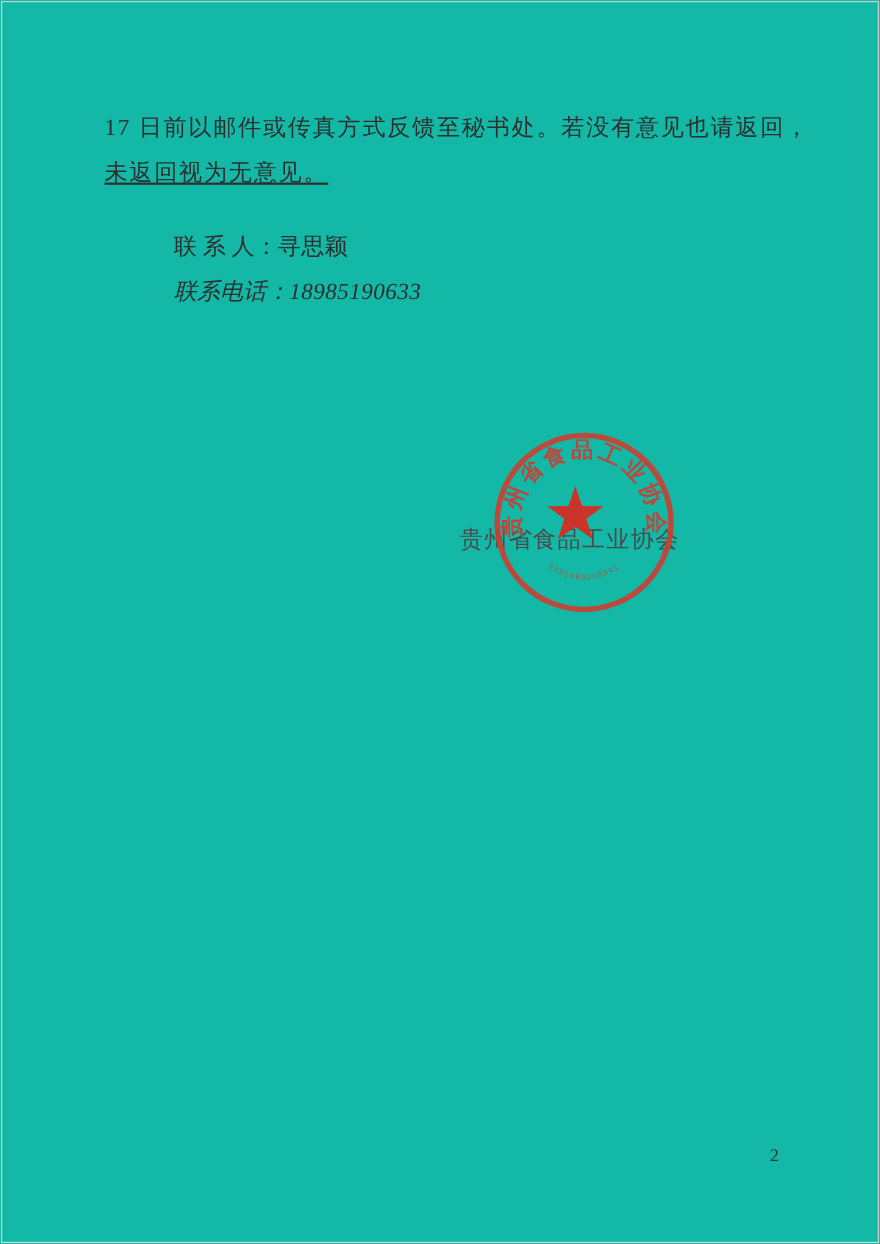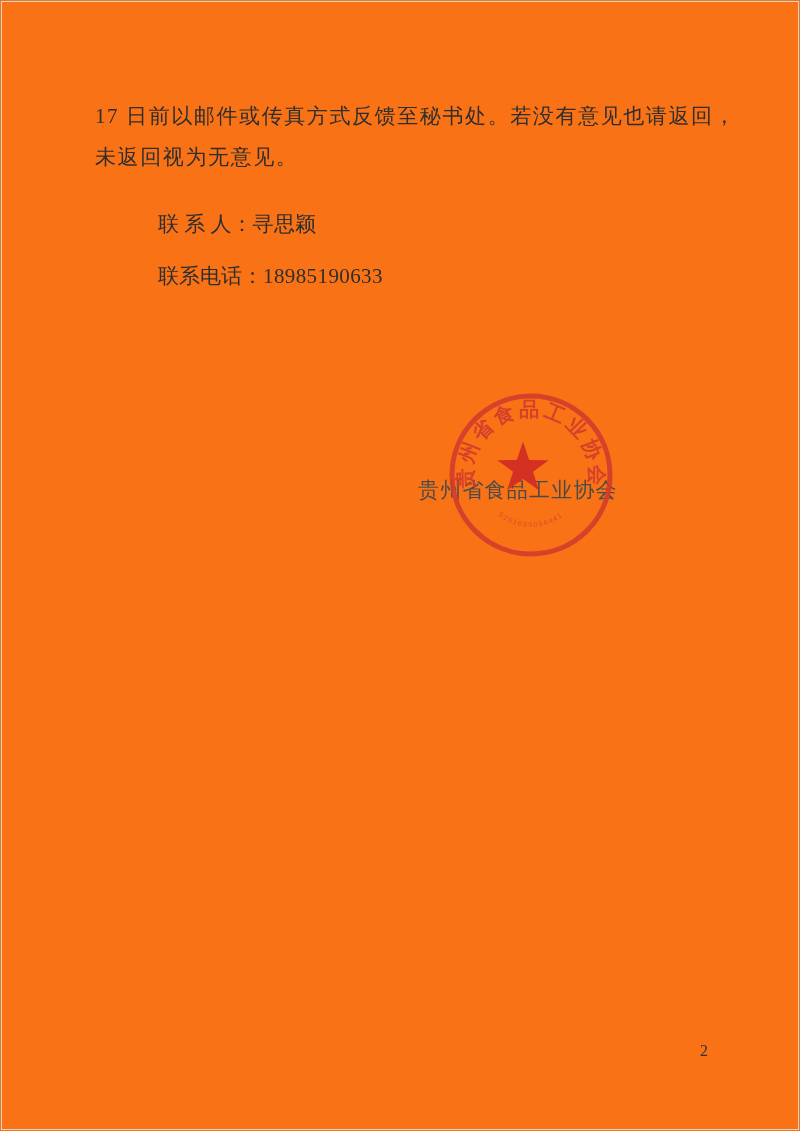--- a/index.html
+++ b/index.html
@@ -4,21 +4,21 @@
 <style>
   html, body {
     margin: 0;
     padding: 0;
     background: #ffffff;
   }
   .page {
     position: relative;
     width: 800px;
     height: 1131px;
-    background: #f97316;
+    background: #14b8a6;
     overflow: hidden;
     font-family: "Liberation Serif", "DejaVu Serif", serif;
     color: #2e2e2e;
   }
   .page-frame {
     position: absolute;
     inset: 1px;
     border: 1px solid #d7d7d7;
     pointer-events: none;
   }
@@ -95,26 +95,26 @@
     color: #333333;
   }
 </style>
 </head>
 <body>
 
 <div class="page">
   <div class="page-frame"></div>
 
   <div class="textline para-line" style="left:95px; top:104px;">17 日前以邮件或传真方式反馈至秘书处。若没有意见也请返回，</div>
-  <div class="textline para-line" style="left:95px; top:145px;">未返回视为无意见。</div>
+  <div class="textline para-line" style="left:95px; top:145px;text-decoration:underline;">未返回视为无意见。</div>
 
   <div class="contact-row" style="top:188px;">
     <span class="contact-label">联 系 人：</span><span class="contact-value">寻思颖</span>
   </div>
-  <div class="contact-row" style="top:240px;">
+  <div class="contact-row" style="top:229px;font-style:italic;">
     <span class="contact-label">联系电话：</span><span class="contact-value">18985190633</span>
   </div>
 
   <div class="issue-date">贵州省食品工业协会</div>
 
   <svg class="seal" viewBox="0 0 170 170">
     <circle class="seal-ring" cx="85" cy="85" r="79" fill="none" stroke-width="5" stroke="#d23a2e"></circle>
     <defs>
       <path id="sealTopArc" d="M 29.6 105.2 A 59 59 0 1 1 140.4 105.2" fill="none"></path>
       <path id="sealBottomArc" d="M 42.4 114.8 A 52 52 0 0 0 127.6 114.8" fill="none"></path>

